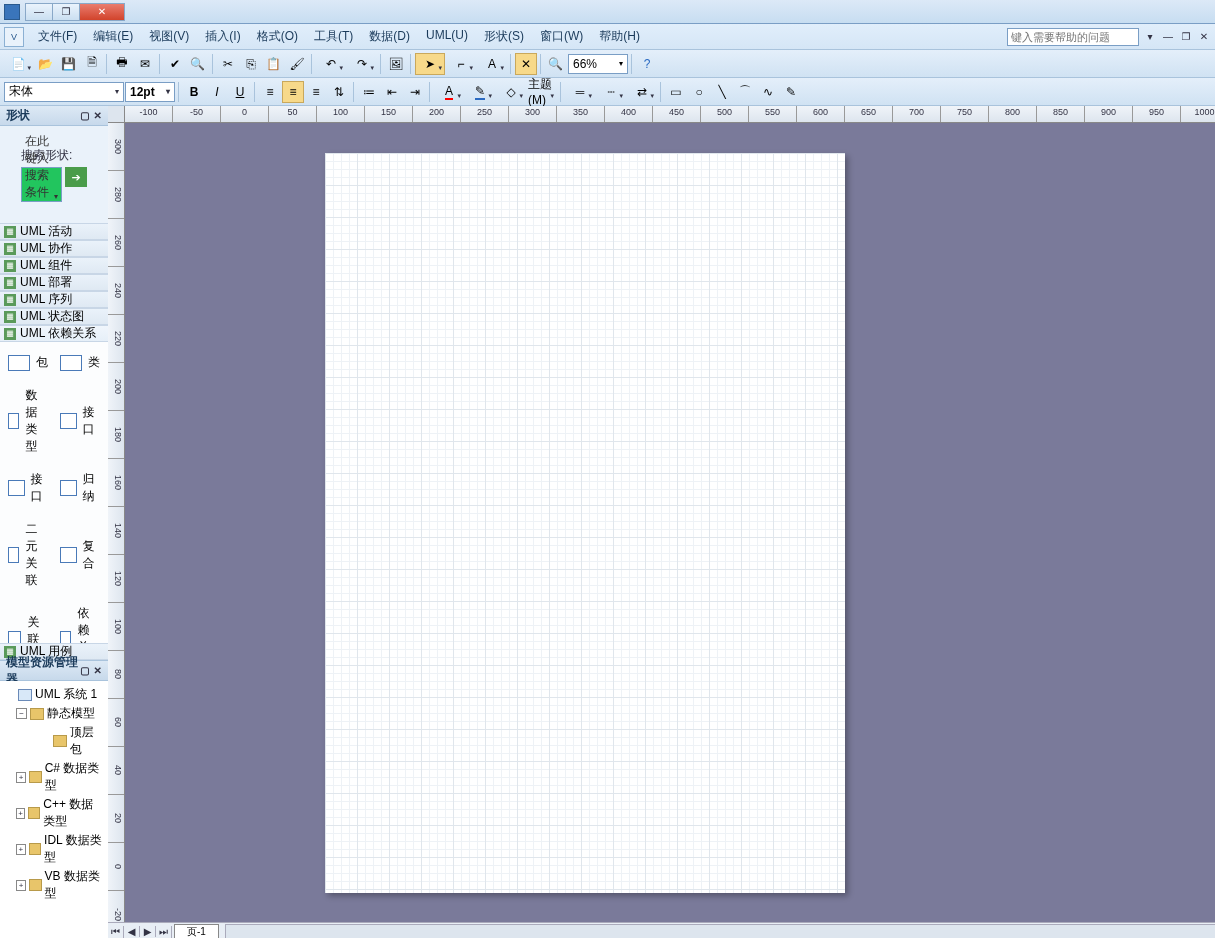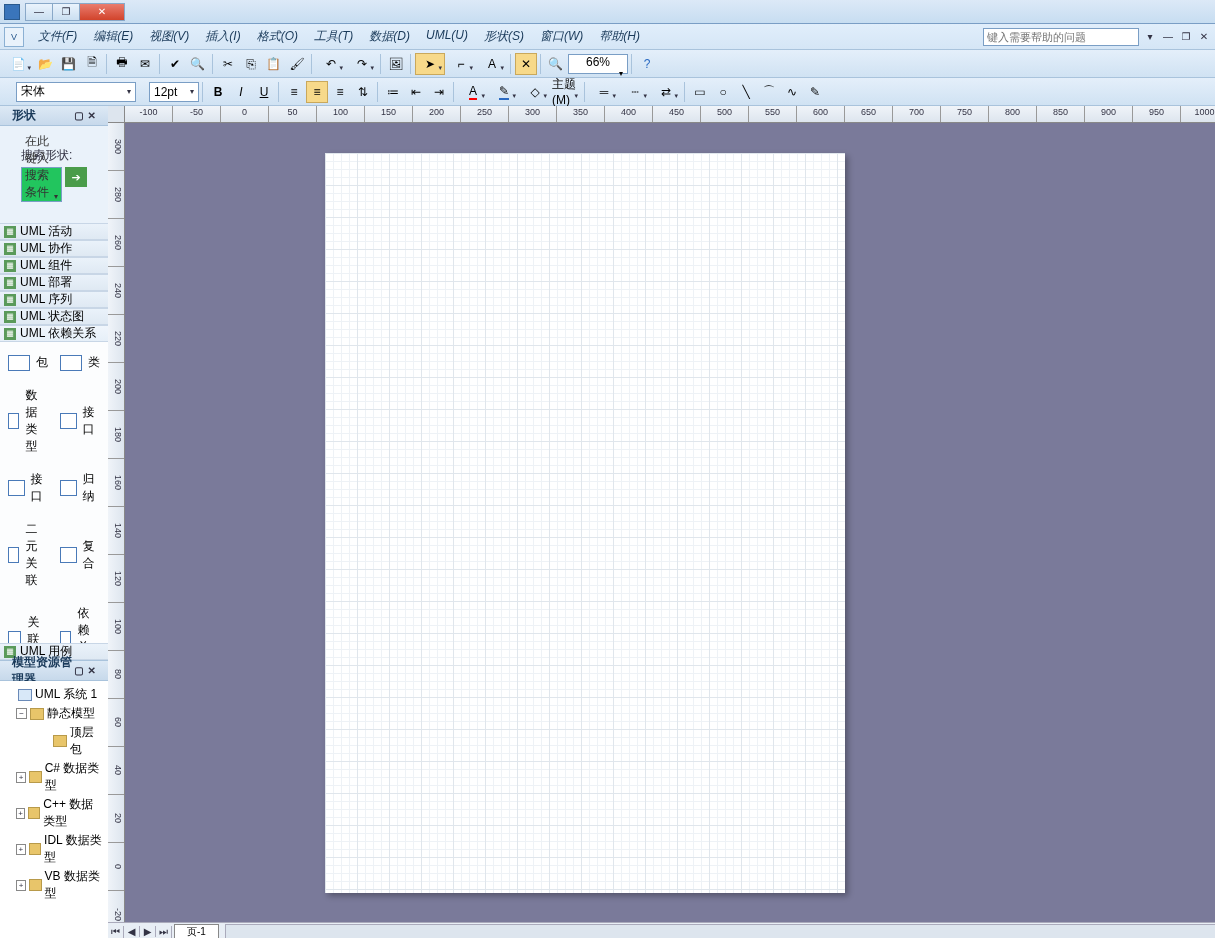--- a/index.html
+++ b/index.html
@@ -7,35 +7,35 @@
 .titlebar { height:24px; background:linear-gradient(#dce9f7,#c7ddf1); display:flex; align-items:center; padding:0 4px; border-bottom:1px solid #7a9ec5; }
 .titlebar .ticon { width:16px; height:16px; background:#3a75bb; margin-right:6px; border:1px solid #2a5a8e;}
 .titlebar .ttitle { flex:1; color:#3b5a7a; font-size:12px; }
 .winbtns { display:flex; gap:0; }
 .winbtn { width:28px; height:18px; background:linear-gradient(#eaf3fc,#cadff1); border:1px solid #89a8c8; display:flex; align-items:center; justify-content:center; font-size:10px; color:#334; margin-left:-1px;}
 .winbtn.close { background:linear-gradient(#e97c6e,#d1432b); color:#fff; width:46px;}
 .menubar { height:26px; background:linear-gradient(#e1eefb,#d5e6f6); display:flex; align-items:center; padding:0 4px; border-bottom:1px solid #a9c3dc;}
 .mlogo { width:20px; height:20px; background:#e9f2fb; border:1px solid #8bb0d3; margin-right:6px; display:flex; align-items:center; justify-content:center; font-size:9px; color:#2a5a8e;}
 .menuitem { padding:3px 8px; color:#1a3a5a; cursor:default;}
 .helpbox { margin-left:auto; display:flex; align-items:center; gap:4px;}
-.helpinput { width:156px; height:18px; border:1px solid #7a9ec5; font-size:11px; padding:0 3px; color:#888;}
+.helpinput { width:132px; height:18px; border:1px solid #7a9ec5; font-size:11px; padding:0 3px; color:#888;}
 .mx { width:14px; height:14px; display:flex; align-items:center; justify-content:center; font-size:10px; color:#334;}
 .toolbar { height:28px; background:linear-gradient(#e4effa,#d0e2f3); display:flex; align-items:center; padding:0 4px; border-bottom:1px solid #a9c3dc; gap:1px;}
 .tbtn { width:22px; height:22px; display:flex; align-items:center; justify-content:center; border:1px solid transparent; font-size:12px;}
 .tbtn.wdd { width:30px; position:relative;}
 .tbtn.wdd::after { content:"▾"; font-size:7px; position:absolute; right:2px; bottom:2px; color:#334;}
 .tsep { width:2px; height:20px; border-left:1px solid #a9c3dc; margin:0 2px;}
 .tbtn.active { background:#f7d98a; border:1px solid #c9a85c;}
-.zoombox { height:20px; border:1px solid #7a9ec5; background:#fff; display:flex; align-items:center; padding:0 4px; min-width:60px;flex-direction:column;}
-.fontsel { height:20px; border:1px solid #7a9ec5; background:#fff; padding:0 4px; display:flex; align-items:center; min-width:120px;margin-left:12px;}
-.fontsel.sz { min-width:50px;}
+.zoombox { height:20px; border:1px solid #7a9ec5; background:#fff; display:flex; align-items:center; padding:0 4px; min-width:60px;}
+.fontsel { height:20px; border:1px solid #7a9ec5; background:#fff; padding:0 4px; display:flex; align-items:center; min-width:120px;}
+.fontsel.sz { min-width:50px;font-weight:bold;}
 .fontsel::after { content:"▾"; font-size:8px; margin-left:auto; color:#334;}
 .mainarea { display:flex; height:834px;}
 .leftpanel { width:242px; background:#e6eff8; display:flex; flex-direction:column;}
-.panelhead { height:20px; background:linear-gradient(#dde9f5,#c7d9eb); display:flex; align-items:center; padding:0 12px; border-bottom:1px solid #a9c3dc; color:#1a3a5a; font-weight:bold;}
+.panelhead { height:20px; background:linear-gradient(#dde9f5,#c7d9eb); display:flex; align-items:center; padding:0 6px; border-bottom:1px solid #a9c3dc; color:#1a3a5a; font-weight:bold;}
 .panelhead .pact { margin-left:auto; display:flex; gap:4px; font-size:10px; color:#334;}
 .shapesbody { flex:1; background:#f5f9fd; overflow:hidden; display:flex; flex-direction:column;}
 .searchsec { padding:21px; background:#eaf2fa;}
 .searchsec .slbl { color:#334; margin-bottom:3px;}
 .searchrow { display:flex; gap:3px;}
 .searchinput { flex:1; height:35px; border:1px solid #7a9ec5; background:#22c55e; padding:0 3px; display:flex; align-items:flex-end; color:#333;}
 .searchinput::after { content:"▾"; font-size:8px; margin-left:auto;}
 .gobtn { width:22px; height:20px; background:#4a9c4a; color:#fff; display:flex; align-items:center; justify-content:center; font-size:11px;}
 .stencilbar { height:17px; background:linear-gradient(#eaf2fa,#dfe9f3); display:flex; align-items:center; padding:0 4px; border-top:1px solid #c8d6e6; border-bottom:1px solid #c8d6e6; cursor:default;}
 .stencilbar .sicon { width:12px; height:12px; background:#5a9a5a; margin-right:4px; font-size:8px; color:#fff; display:flex; align-items:center; justify-content:center;}
@@ -76,21 +76,21 @@
   <div class="ticon"></div>
   <div class="winbtns">
     <div class="winbtn">—</div>
     <div class="winbtn">❐</div>
     <div class="winbtn close">✕</div>
   </div>
 </div>
 
 <div class="menubar">
   <div class="mlogo">V</div>
-  <div id="menus" style="display: flex; font-style: italic;">
+  <div id="menus" style="display: flex;">
       <div class="menuitem">文件(F)</div>
       <div class="menuitem">编辑(E)</div>
       <div class="menuitem">视图(V)</div>
       <div class="menuitem">插入(I)</div>
       <div class="menuitem">格式(O)</div>
       <div class="menuitem">工具(T)</div>
       <div class="menuitem">数据(D)</div>
       <div class="menuitem">UML(U)</div>
       <div class="menuitem">形状(S)</div>
       <div class="menuitem">窗口(W)</div>

